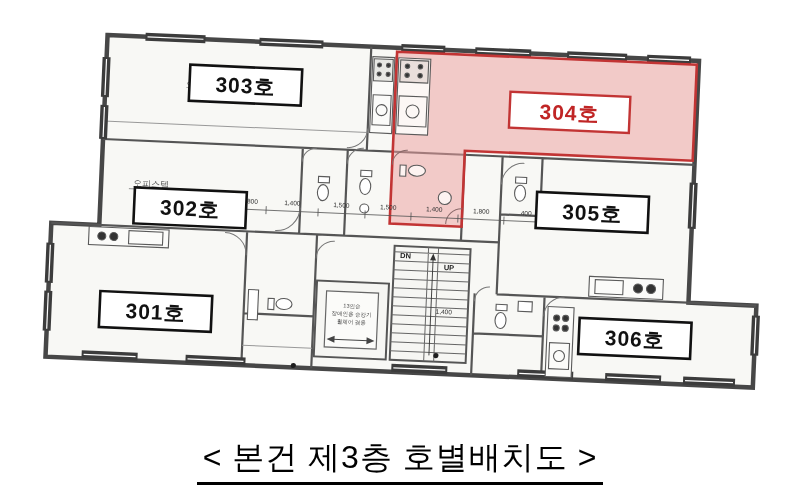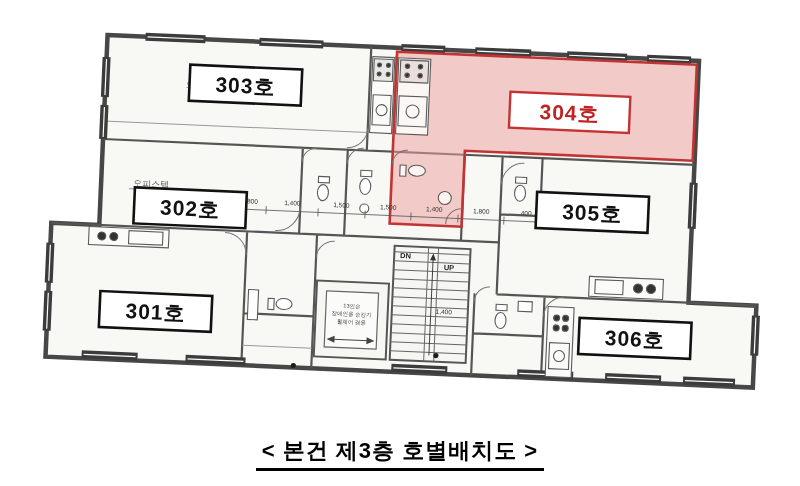--- a/index.html
+++ b/index.html
@@ -7,21 +7,21 @@
          font-family:"Liberation Sans",sans-serif;}
   svg{display:block;}
   svg text{font-family:"Liberation Sans",sans-serif;}
   .room-label{font-size:21px;font-weight:bold;fill:#111;letter-spacing:1px;}
   .room-label-red{font-size:21px;font-weight:bold;fill:#c02525;letter-spacing:1px;}
   .tiny{font-size:9px;fill:#555;}
   .micro{font-size:5.5px;fill:#444;}
   .dim{font-size:6.5px;fill:#333;}
   .updn{font-size:7.5px;fill:#222;font-weight:bold;}
   .caption{position:absolute;left:0;top:436px;width:100%;text-align:center;}
-  .caption span{display:inline-block;font-size:22px;font-weight:bold;color:#000;
+  .caption span{display:inline-block;font-size:32px;font-weight:normal;color:#000;
                 border-bottom:3px solid #000;padding:0 6px 2px;letter-spacing:1px;}
 </style>
 </head>
 <body>
 
 <div class="stage">
   <svg width="800" height="432" viewBox="0 0 800 432">
     <g transform="rotate(2.5 400 215)">
 
       <path d="M100,48 H692 V290 H760 V372 H52 V238 H100 Z" fill="#f8f8f5" stroke="#474747" stroke-width="4.5"></path>

